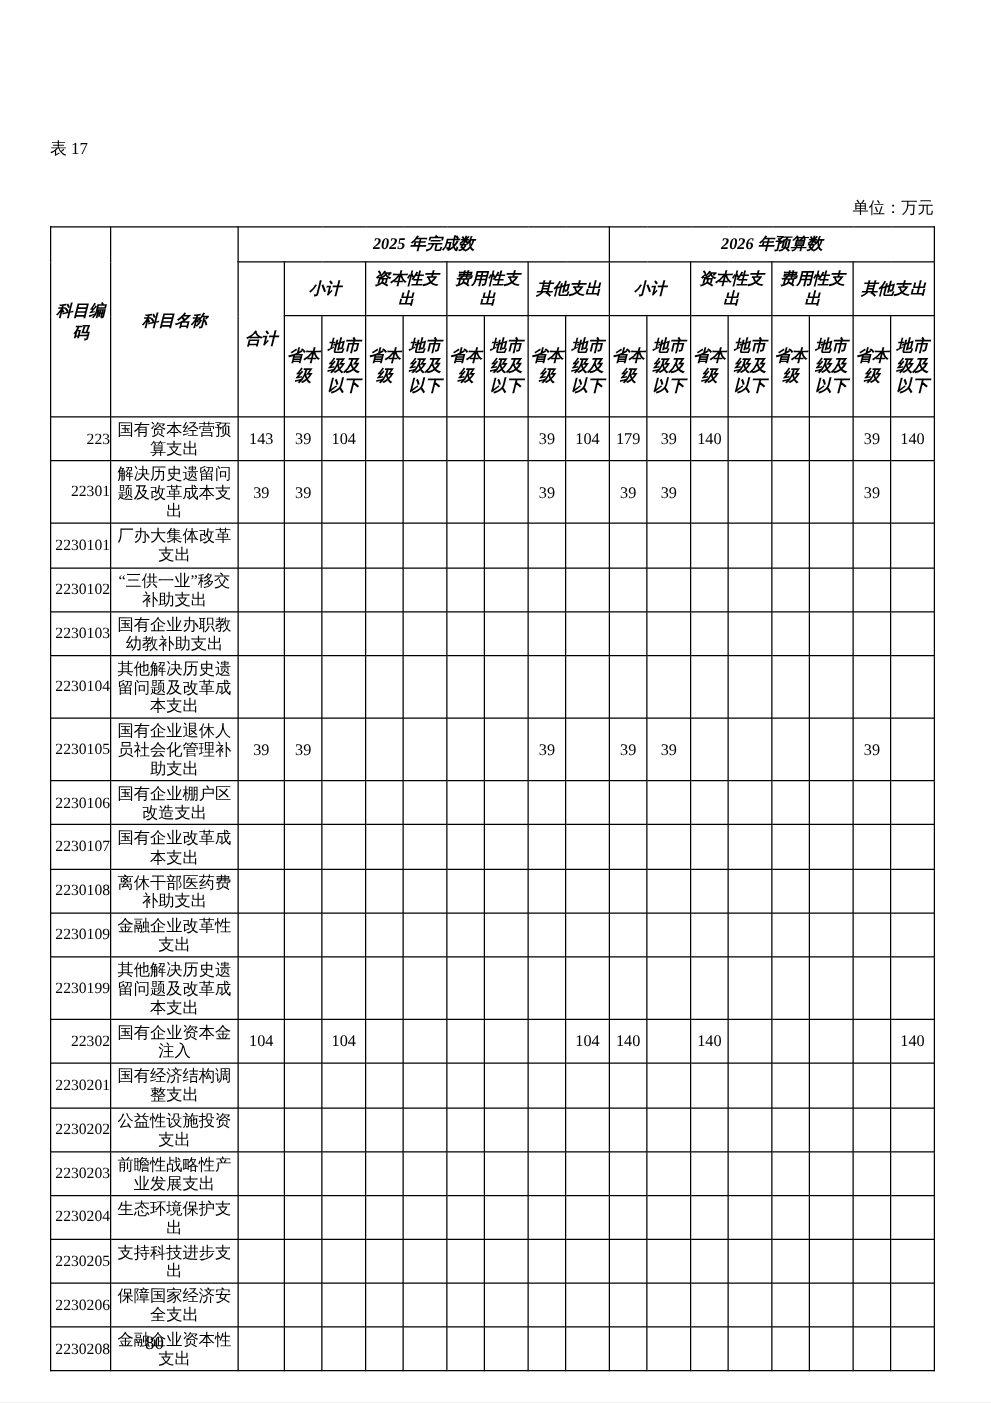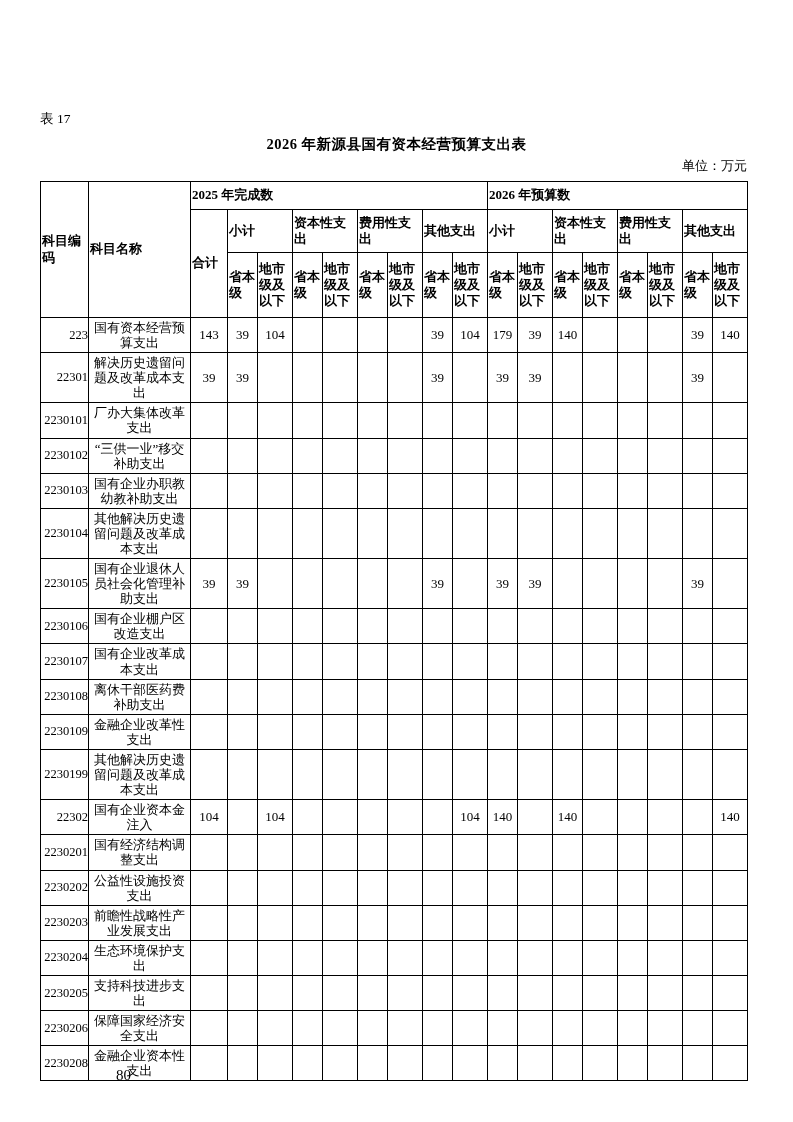--- a/index.html
+++ b/index.html
@@ -30,27 +30,28 @@
     width:707px;
     border-collapse:collapse;
     table-layout:fixed;
   }
   table.budget th, table.budget td {
     border:1px solid #000;
     overflow:hidden;
   }
   table.budget th {
     font-size:13px; font-weight:bold;
-    text-align:left; vertical-align:middle;
+    text-align:center; vertical-align:middle;
     padding:1px; line-height:1.25;
     word-break:break-all;
+    font-style:italic;
   }
   tr.hr1 { height:28px; }
   tr.hr2 { height:43px; }
-  tr.hr3 { height:65px; }
+  tr.hr3 { height:81px; }
   td.code {
     font-size:12.5px; text-align:right; vertical-align:middle;
     padding:1px 0 1px 1px; white-space:nowrap;
   }
   td.name {
     font-size:13px; text-align:center; vertical-align:middle;
     padding:2px 2px; line-height:1.16;
     word-break:break-all;
   }
   td.num {
@@ -64,21 +65,20 @@
     margin-top:48px;
   }
 </style>
 </head>
 <body>
 
 <div class="page">
 
   <div class="table-label">表 17</div>
 
-  <div class="doc-title">2026 年新源县国有资本经营预算支出表</div>
 
   <div class="unit-note">单位：万元</div>
 
   <table class="budget">
     <colgroup>
       <col style="width:48px">
       <col style="width:102px">
       <col style="width:37px">
       <col style="width:30px">
         <col style="width:35px">

